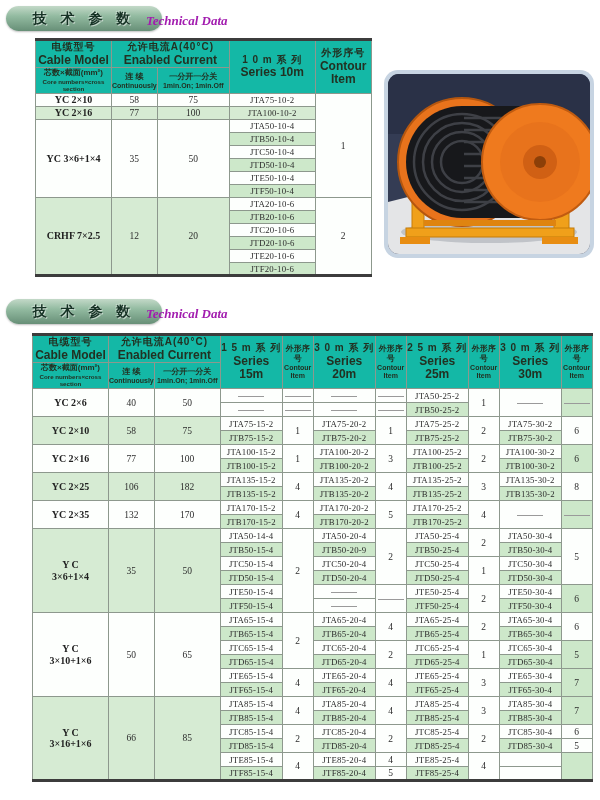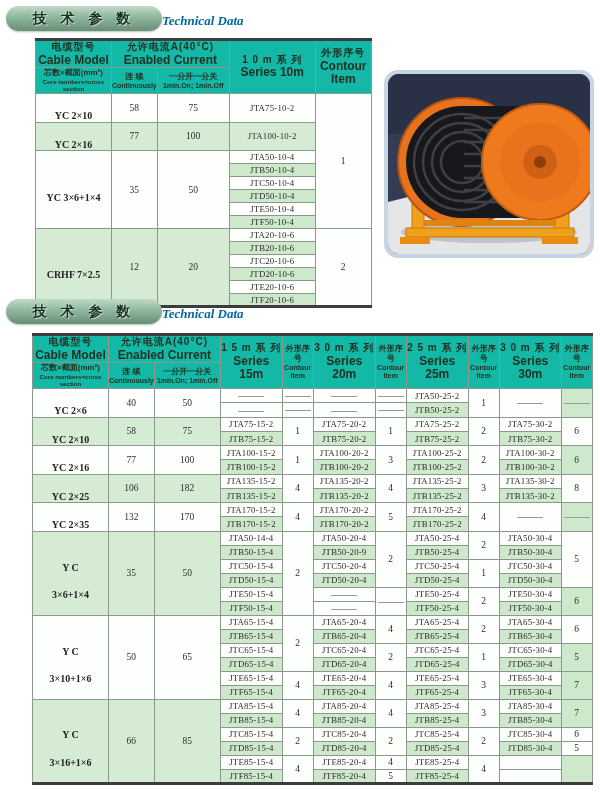--- a/index.html
+++ b/index.html
@@ -4,41 +4,41 @@
 <style>
   html,body{margin:0;padding:0;}
   body{width:600px;height:800px;background:#ffffff;position:relative;
        font-family:"Liberation Sans",sans-serif;overflow:hidden;}
   .badge{position:absolute;left:6px;width:156px;height:25px;border-radius:13px;
          background:linear-gradient(180deg,#c3d9c8 0%,#93bба1 40%,#678f77 100%);
          background:linear-gradient(180deg,#c3d9c8 0%,#93bba1 40%,#678f77 100%);
          text-align:center;line-height:25px;font-size:14px;font-weight:bold;color:#173326;
          letter-spacing:5px;text-shadow:1px 1px 0 rgba(255,255,255,.55),-1px -1px 0 rgba(255,255,255,.35);
          box-shadow:0 1px 2px rgba(0,0,0,.25);}
-  .hdr-en{position:absolute;left:162px;font-family:"Liberation Serif",serif;font-style:italic;
-          font-weight:bold;font-size:13px;color:#0369a1;border-bottom:1px solid #2f8e5a;padding-bottom:19px;}
+  .hdr-en{position:absolute;left:146px;font-family:"Liberation Serif",serif;font-style:italic;
+          font-weight:bold;font-size:13px;color:#a21caf;border-bottom:1px solid #2f8e5a;padding-bottom:19px;}
   table{border-collapse:collapse;table-layout:fixed;
         border-top:3px solid #3c3c3c;border-bottom:3px solid #3c3c3c;
         border-left:1px solid #7c857c;border-right:1px solid #7c857c;}
   th,td{border:1px solid #8d988d;padding:0;text-align:center;vertical-align:middle;overflow:hidden;}
   th{background:#14b8a6;}
   .thz{font-size:10px;font-weight:bold;color:#223122;letter-spacing:1px;line-height:1.25;}
   .the{font-size:12px;font-weight:bold;color:#223122;line-height:1.15;}
   .tiny .thz{font-size:8px;letter-spacing:0;}
   .tiny .the{font-size:7px;}
   .coresub .thz{font-size:8px;letter-spacing:0;}
   .coresub .the{font-size:6.5px;transform:scale(.95);}
   .w{background:#fdfffd;}
   .g{background:#cde8ca;}
   .blk-w{background:#fdfffd;}
   .blk-g{background:#d6ebd3;}
   .code{font-family:"Liberation Serif",serif;font-size:8.8px;color:#2c2c2c;letter-spacing:.2px;}
   .num{font-family:"Liberation Serif",serif;font-size:9.5px;color:#2c2c2c;}
   .model{font-family:"Liberation Serif",serif;font-size:10px;font-weight:bold;color:#222;}
-  .model div{line-height:1.15;margin-top:16px;}
+  .model div{line-height:1.15;}
   .dashline{display:inline-block;width:26px;border-top:1px solid #9a9a9a;vertical-align:middle;}
   #t10{position:absolute;left:35px;top:38px;}
   #t10 thead tr:first-child{height:26px;}
   #t10 thead tr:last-child{height:24px;}
   #t10 tbody tr{height:13px;}
   #tm{position:absolute;left:32px;top:333px;}
   #tm thead tr:first-child{height:27px;}
   #tm thead tr:last-child{height:24px;}
   #tm tbody tr{height:14px;}
   .photo{position:absolute;left:384px;top:70px;width:210px;height:188px;}

